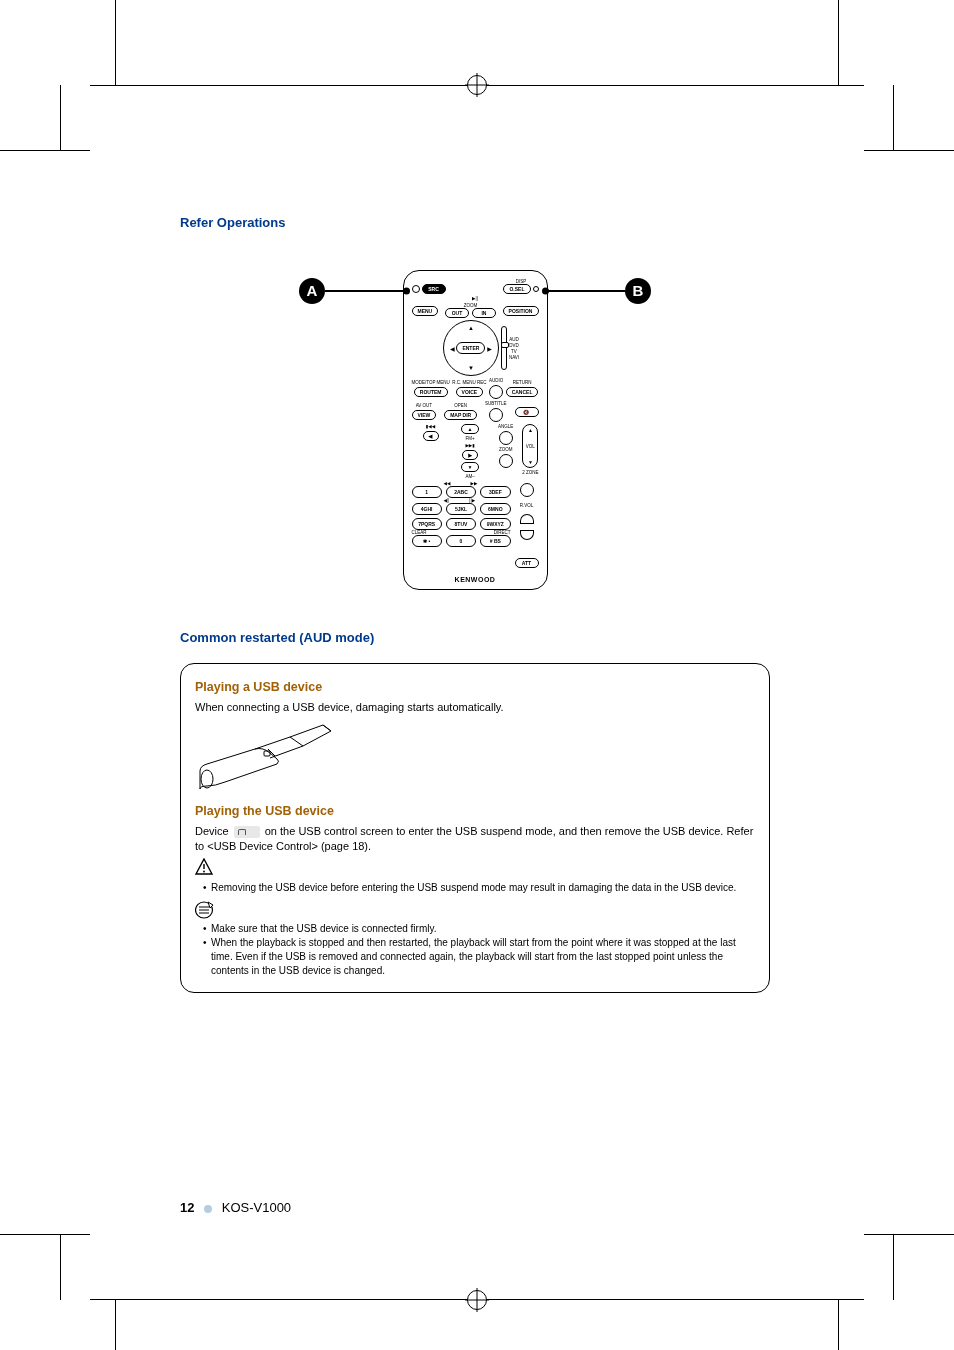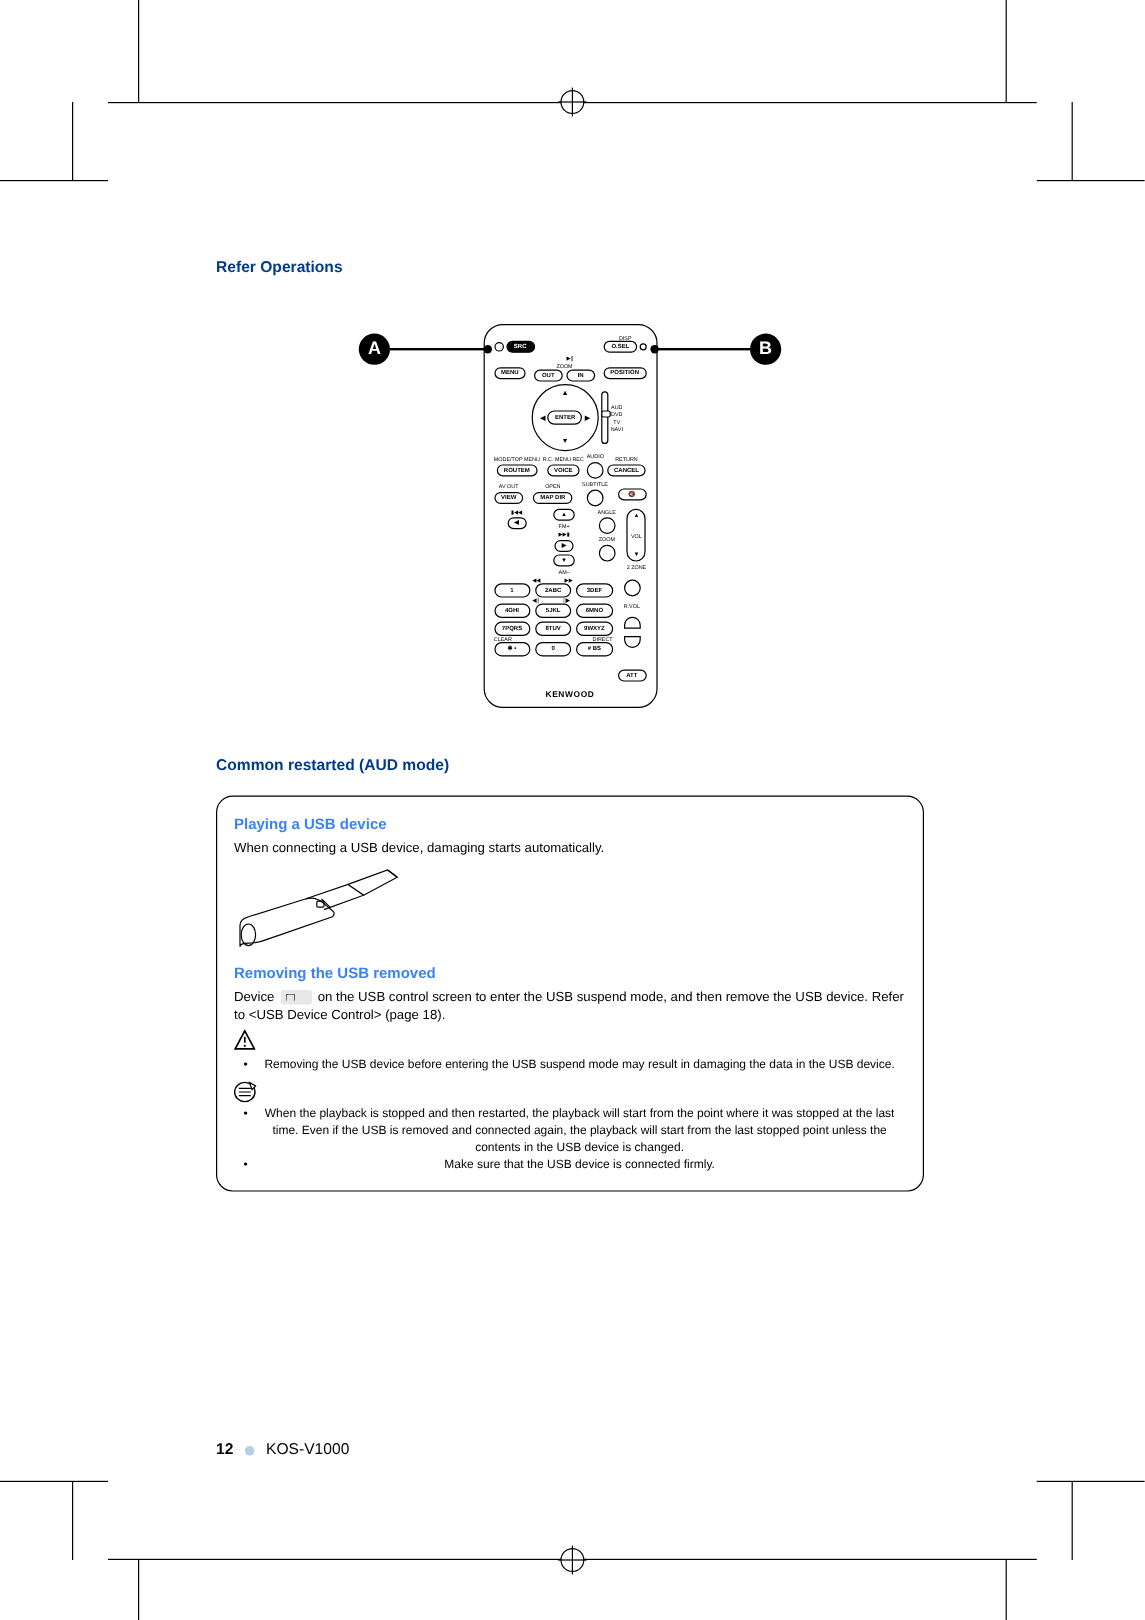--- a/index.html
+++ b/index.html
@@ -91,34 +91,34 @@
   .side-col { display:flex; flex-direction:column; align-items:center; gap:2px; }
 
   .sub-heading {
     color: #003a8c; font-weight: bold; font-size: 13px;
     margin: 30px 0 18px;
   }
   .content-box {
     border: 1px solid #000; border-radius: 14px;
     padding: 16px 14px 14px;
   }
-  .box-heading { color: #3b82f6; font-weight: bold; font-size: 12.5px; margin-bottom: 6px; }
+  .box-heading { color: #a16207; font-weight: bold; font-size: 12.5px; margin-bottom: 6px; }
   .body-text { font-size: 11px; color: #000; line-height: 1.35; }
 
   .usb-illus { margin: 6px 0 10px; }
   .press-icon {
     display: inline-block; width: 26px; height: 12px; background: #e8e8e8;
     border-radius: 2px; vertical-align: middle; margin: 0 2px; position: relative;
   }
   .press-icon::before { content:''; position:absolute; left:4px; top:3px; width:6px; height:5px; border:1px solid #555; border-bottom:none; border-radius:2px 2px 0 0; }
 
   .warn-icon { display:inline-block; width:18px; height:18px; position:relative; margin:4px 0 2px; }
   .warn-icon svg { display:block; }
   .note-icon { display:inline-block; width:20px; height:18px; margin:6px 0 2px; }
-  .bullets { margin: 0 0 0 8px; text-align: center; }
+  .bullets { margin: 0 0 0 8px; }
   .bullets li { font-size: 10px; line-height: 1.4; list-style: none; position: relative; padding-left: 8px; }
   .bullets li::before { content: '•'; position: absolute; left: 0; }
 
   .footer { position: absolute; left: 180px; bottom: 135px; font-size: 13px; }
   .page-num { font-weight: bold; }
   .footer-dot { display:inline-block; width:8px; height:8px; border-radius:50%; background:#b3cde3; vertical-align: middle; margin: 0 6px; }
 </style>
 </head>
 <body>
 
@@ -323,21 +323,21 @@
           <ellipse cx="12" cy="58" rx="6" ry="9"></ellipse>
           <path d="M60 28 L95 16 L108 25 L75 37"></path>
           <path d="M95 16 L128 4 L136 10 L108 25"></path>
           <path d="M128 4 L132 7 L136 10"></path>
           <rect x="69" y="30" width="6" height="5" rx="1"></rect>
           <line x1="73" y1="28" x2="80" y2="35"></line>
         </g>
       </svg>
     </div>
 
-    <div class="box-heading">Removing the USB removed</div>
+    <div class="box-heading">Playing the USB device</div>
     <div class="body-text">
       <span>Device </span><span class="press-icon"></span><span> on the USB control screen to enter the USB suspend mode, and then remove the USB device. Refer to &lt;USB Device Control&gt; (page 18).</span>
     </div>
 
     <div class="warn-icon">
       <svg width="18" height="18" viewBox="0 0 18 18">
           <path d="M9 1 L17 16 L1 16 Z" fill="none" stroke="#000" stroke-width="1.4"></path>
           <line x1="9" y1="6" x2="9" y2="11" stroke="#000" stroke-width="1.4"></line>
           <circle cx="9" cy="13.5" r="0.9" fill="#000"></circle>
         </svg>
@@ -347,22 +347,22 @@
     </ul>
 
     <div class="note-icon">
       <svg width="20" height="18" viewBox="0 0 20 18">
           <ellipse cx="9" cy="9" rx="8.5" ry="8" fill="none" stroke="#000" stroke-width="1.2"></ellipse>
           <path d="M4 6 h10 M4 9 h10 M4 12 h10" stroke="#000" stroke-width="1"></path>
           <path d="M13 1 L18 4 L15 7 Z" fill="#fff" stroke="#000" stroke-width="1"></path>
         </svg>
     </div>
     <ul class="bullets">
+      <li>Make sure that the USB device is connected firmly.</li>
       <li>When the playback is stopped and then restarted, the playback will start from the point where it was stopped at the last time. Even if the USB is removed and connected again, the playback will start from the last stopped point unless the contents in the USB device is changed.</li>
-      <li>Make sure that the USB device is connected firmly.</li>
     </ul>
   </div>
 </div>
 
 <div class="footer">
   <span class="page-num">12</span>
   <span class="footer-dot"></span>
   <span>KOS-V1000</span>
 </div>
 

